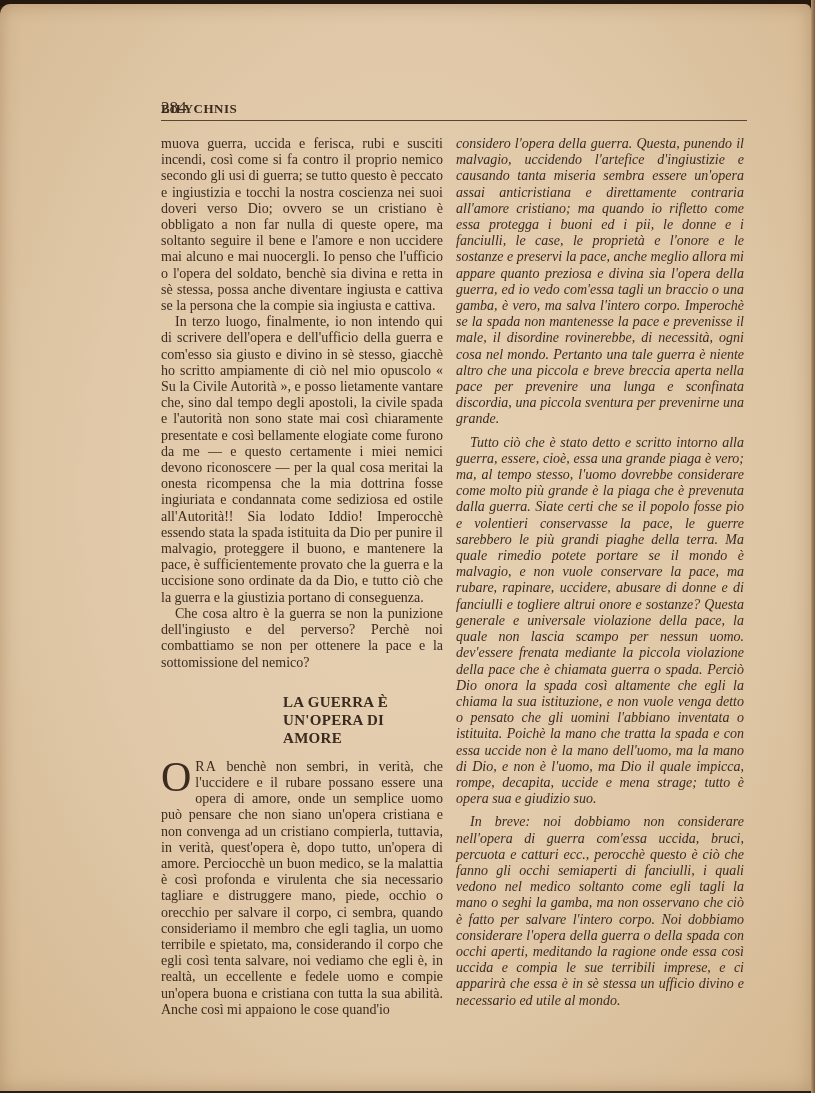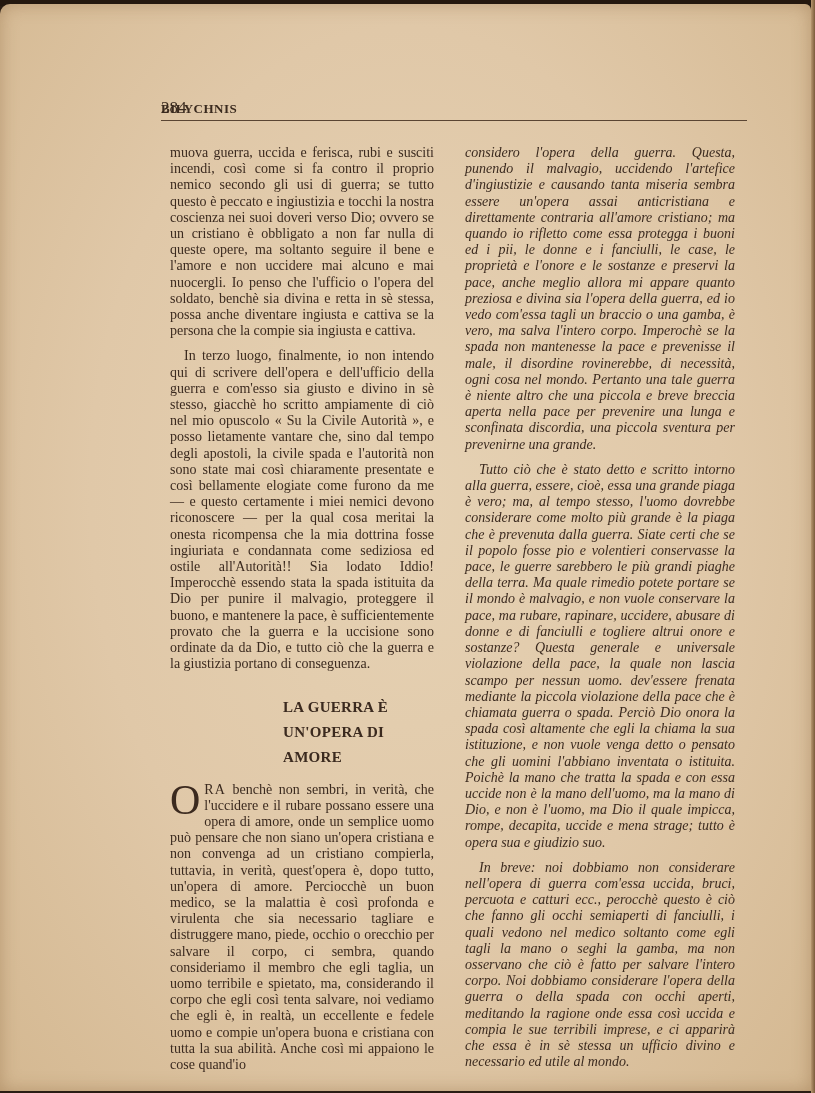--- a/index.html
+++ b/index.html
@@ -41,27 +41,27 @@
     }
     .col {
       position: absolute; top: 136px;
       font-family: "Liberation Serif", serif;
       font-size: 14px; line-height: 16.2px;
       color: #3b2a1f;
       text-align: justify;
     }
     .col.left { left: 161px; width: 282px; }
     .col.right { left: 456px; width: 288px; font-style: italic; }
-    .col p { margin: 9px; }
+    .col p { margin: 0; }
     .col p.indent { text-indent: 14px; }
     .col p.gap { margin-top: 7px; }
     .heading {
       margin: 22px 0 12px 122px;
       font-family: "Liberation Serif", serif;
-      font-weight: bold; font-size: 15px; line-height: 25px;
+      font-weight: bold; font-size: 15px; line-height: 18px;
       letter-spacing: 0.3px; text-align: left;
     }
     .dropcap {
       float: left; font-size: 42px; line-height: 32px;
       margin: 2px 4px 0 0; font-family: "Liberation Serif", serif;
     }
     .smallcaps { font-size: 14px; letter-spacing: 1px; }
   </style>
 </head>
 <body>
@@ -73,20 +73,21 @@
 
 <div class="header">
   <span class="page-number">284</span>
   <div class="running-title">BILYCHNIS</div>
 </div>
 <div class="rule"></div>
 
 <div class="col left">
   <p>muova guerra, uccida e ferisca, rubi e susciti incendi, così come si fa contro il proprio nemico secondo gli usi di guerra; se tutto questo è peccato e ingiustizia e tocchi la nostra coscienza nei suoi doveri verso Dio; ovvero se un cristiano è obbligato a non far nulla di queste opere, ma soltanto seguire il bene e l'amore e non uccidere mai alcuno e mai nuocergli. Io penso che l'ufficio o l'opera del soldato, benchè sia divina e retta in sè stessa, possa anche diventare ingiusta e cattiva se la persona che la compie sia ingiusta e cattiva.</p>
   <p class="indent">In terzo luogo, finalmente, io non intendo qui di scrivere dell'opera e dell'ufficio della guerra e com'esso sia giusto e divino in sè stesso, giacchè ho scritto ampiamente di ciò nel mio opuscolo « Su la Civile Autorità », e posso lietamente vantare che, sino dal tempo degli apostoli, la civile spada e l'autorità non sono state mai così chiaramente presentate e così bellamente elogiate come furono da me — e questo certamente i miei nemici devono riconoscere — per la qual cosa meritai la onesta ricompensa che la mia dottrina fosse ingiuriata e condannata come sediziosa ed ostile all'Autorità!! Sia lodato Iddio! Imperocchè essendo stata la spada istituita da Dio per punire il malvagio, proteggere il buono, e mantenere la pace, è sufficientemente provato che la guerra e la uccisione sono ordinate da da Dio, e tutto ciò che la guerra e la giustizia portano di conseguenza.</p>
+  <p class="indent">Che cosa altro è la guerra se non la punizione dell'ingiusto e del perverso? Perchè noi combattiamo se non per ottenere la pace e la sottomissione del nemico?</p>
   <div class="heading">LA GUERRA È UN'OPERA DI AMORE</div>
   <p><span class="dropcap">O</span><span class="smallcaps">RA</span><span> benchè non sembri, in verità, che l'uccidere e il rubare possano essere una opera di amore, onde un semplice uomo può pensare che non siano un'opera cristiana e non convenga ad un cristiano compierla, tuttavia, in verità, quest'opera è, dopo tutto, un'opera di amore. Perciocchè un buon medico, se la malattia è così profonda e virulenta che sia necessario tagliare e distruggere mano, piede, occhio o orecchio per salvare il corpo, ci sembra, quando consideriamo il membro che egli taglia, un uomo terribile e spietato, ma, considerando il corpo che egli così tenta salvare, noi vediamo che egli è, in realtà, un eccellente e fedele uomo e compie un'opera buona e cristiana con tutta la sua abilità. Anche così mi appaiono le cose quand'io</span></p>
 </div>
 
 <div class="col right">
   <p>considero l'opera della guerra. Questa, punendo il malvagio, uccidendo l'artefice d'ingiustizie e causando tanta miseria sembra essere un'opera assai anticristiana e direttamente contraria all'amore cristiano; ma quando io rifletto come essa protegga i buoni ed i pii, le donne e i fanciulli, le case, le proprietà e l'onore e le sostanze e preservi la pace, anche meglio allora mi appare quanto preziosa e divina sia l'opera della guerra, ed io vedo com'essa tagli un braccio o una gamba, è vero, ma salva l'intero corpo. Imperochè se la spada non mantenesse la pace e prevenisse il male, il disordine rovinerebbe, di necessità, ogni cosa nel mondo. Pertanto una tale guerra è niente altro che una piccola e breve breccia aperta nella pace per prevenire una lunga e sconfinata discordia, una piccola sventura per prevenirne una grande.</p>
   <p class="indent gap">Tutto ciò che è stato detto e scritto intorno alla guerra, essere, cioè, essa una grande piaga è vero; ma, al tempo stesso, l'uomo dovrebbe considerare come molto più grande è la piaga che è prevenuta dalla guerra. Siate certi che se il popolo fosse pio e volentieri conservasse la pace, le guerre sarebbero le più grandi piaghe della terra. Ma quale rimedio potete portare se il mondo è malvagio, e non vuole conservare la pace, ma rubare, rapinare, uccidere, abusare di donne e di fanciulli e togliere altrui onore e sostanze? Questa generale e universale violazione della pace, la quale non lascia scampo per nessun uomo. dev'essere frenata mediante la piccola violazione della pace che è chiamata guerra o spada. Perciò Dio onora la spada così altamente che egli la chiama la sua istituzione, e non vuole venga detto o pensato che gli uomini l'abbiano inventata o istituita. Poichè la mano che tratta la spada e con essa uccide non è la mano dell'uomo, ma la mano di Dio, e non è l'uomo, ma Dio il quale impicca, rompe, decapita, uccide e mena strage; tutto è opera sua e giudizio suo.</p>
   <p class="indent gap">In breve: noi dobbiamo non considerare nell'opera di guerra com'essa uccida, bruci, percuota e catturi ecc., perocchè questo è ciò che fanno gli occhi semiaperti di fanciulli, i quali vedono nel medico soltanto come egli tagli la mano o seghi la gamba, ma non osservano che ciò è fatto per salvare l'intero corpo. Noi dobbiamo considerare l'opera della guerra o della spada con occhi aperti, meditando la ragione onde essa così uccida e compia le sue terribili imprese, e ci apparirà che essa è in sè stessa un ufficio divino e necessario ed utile al mondo.</p>
 </div>
 

